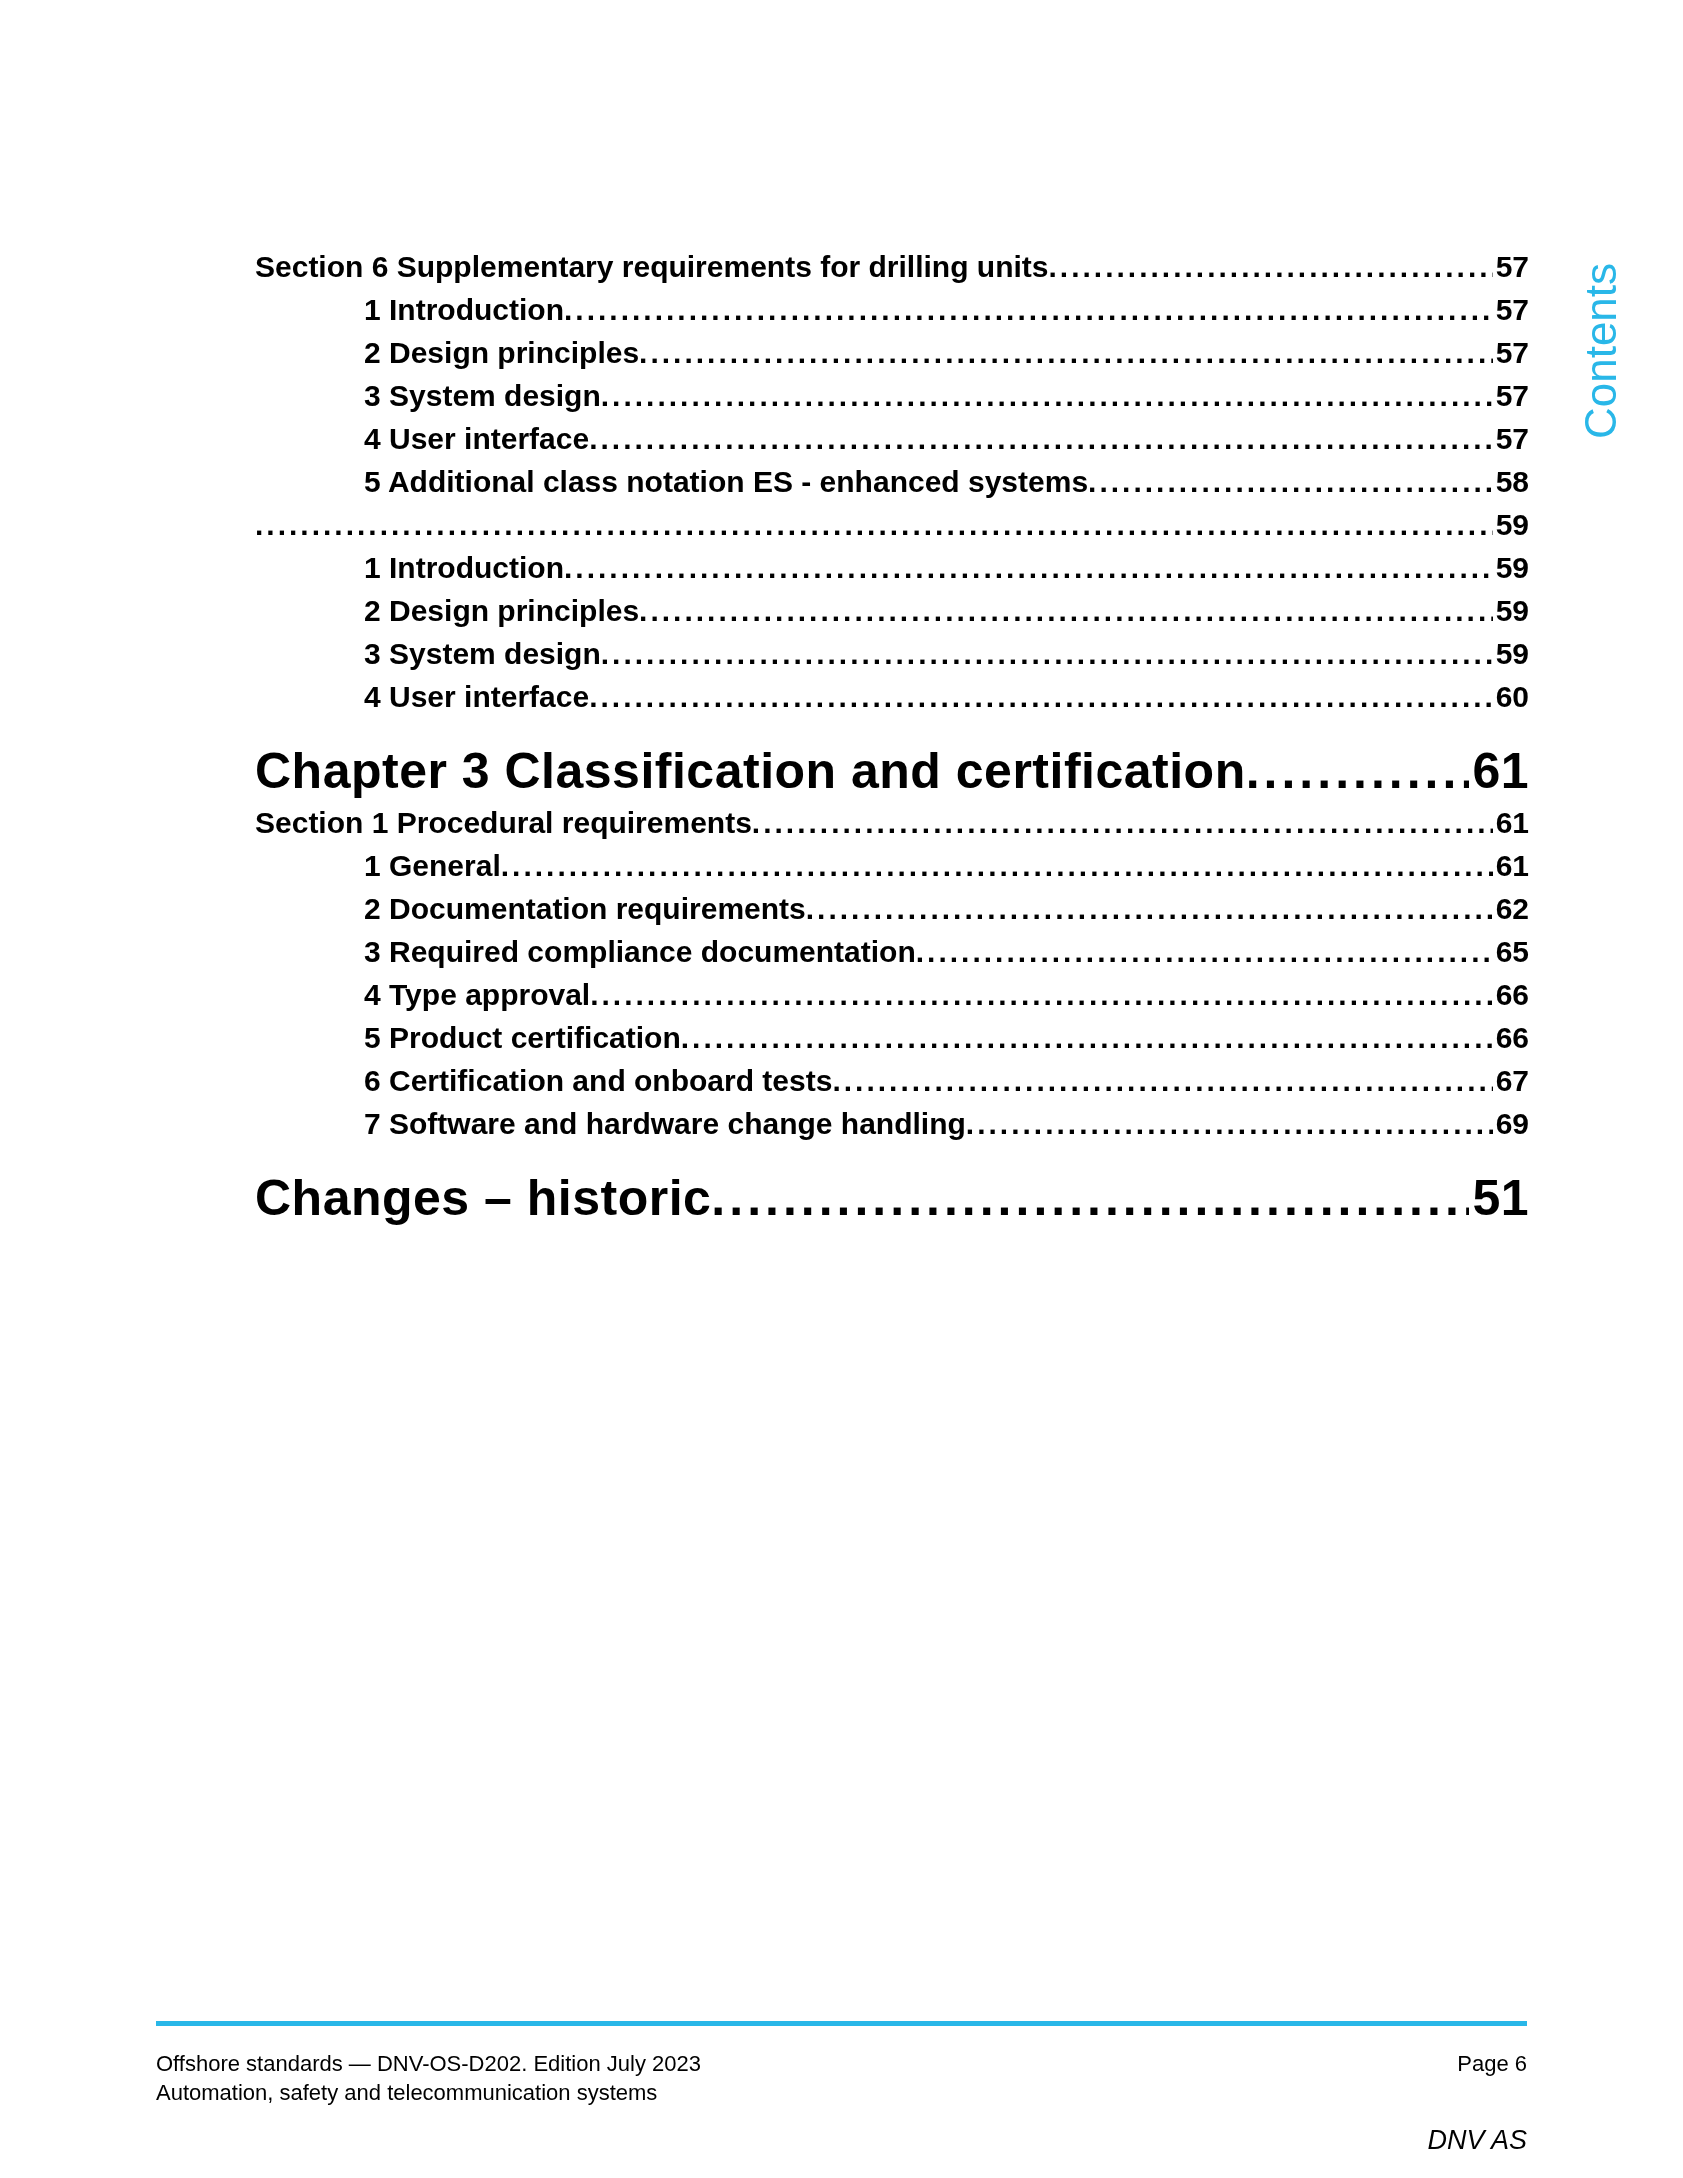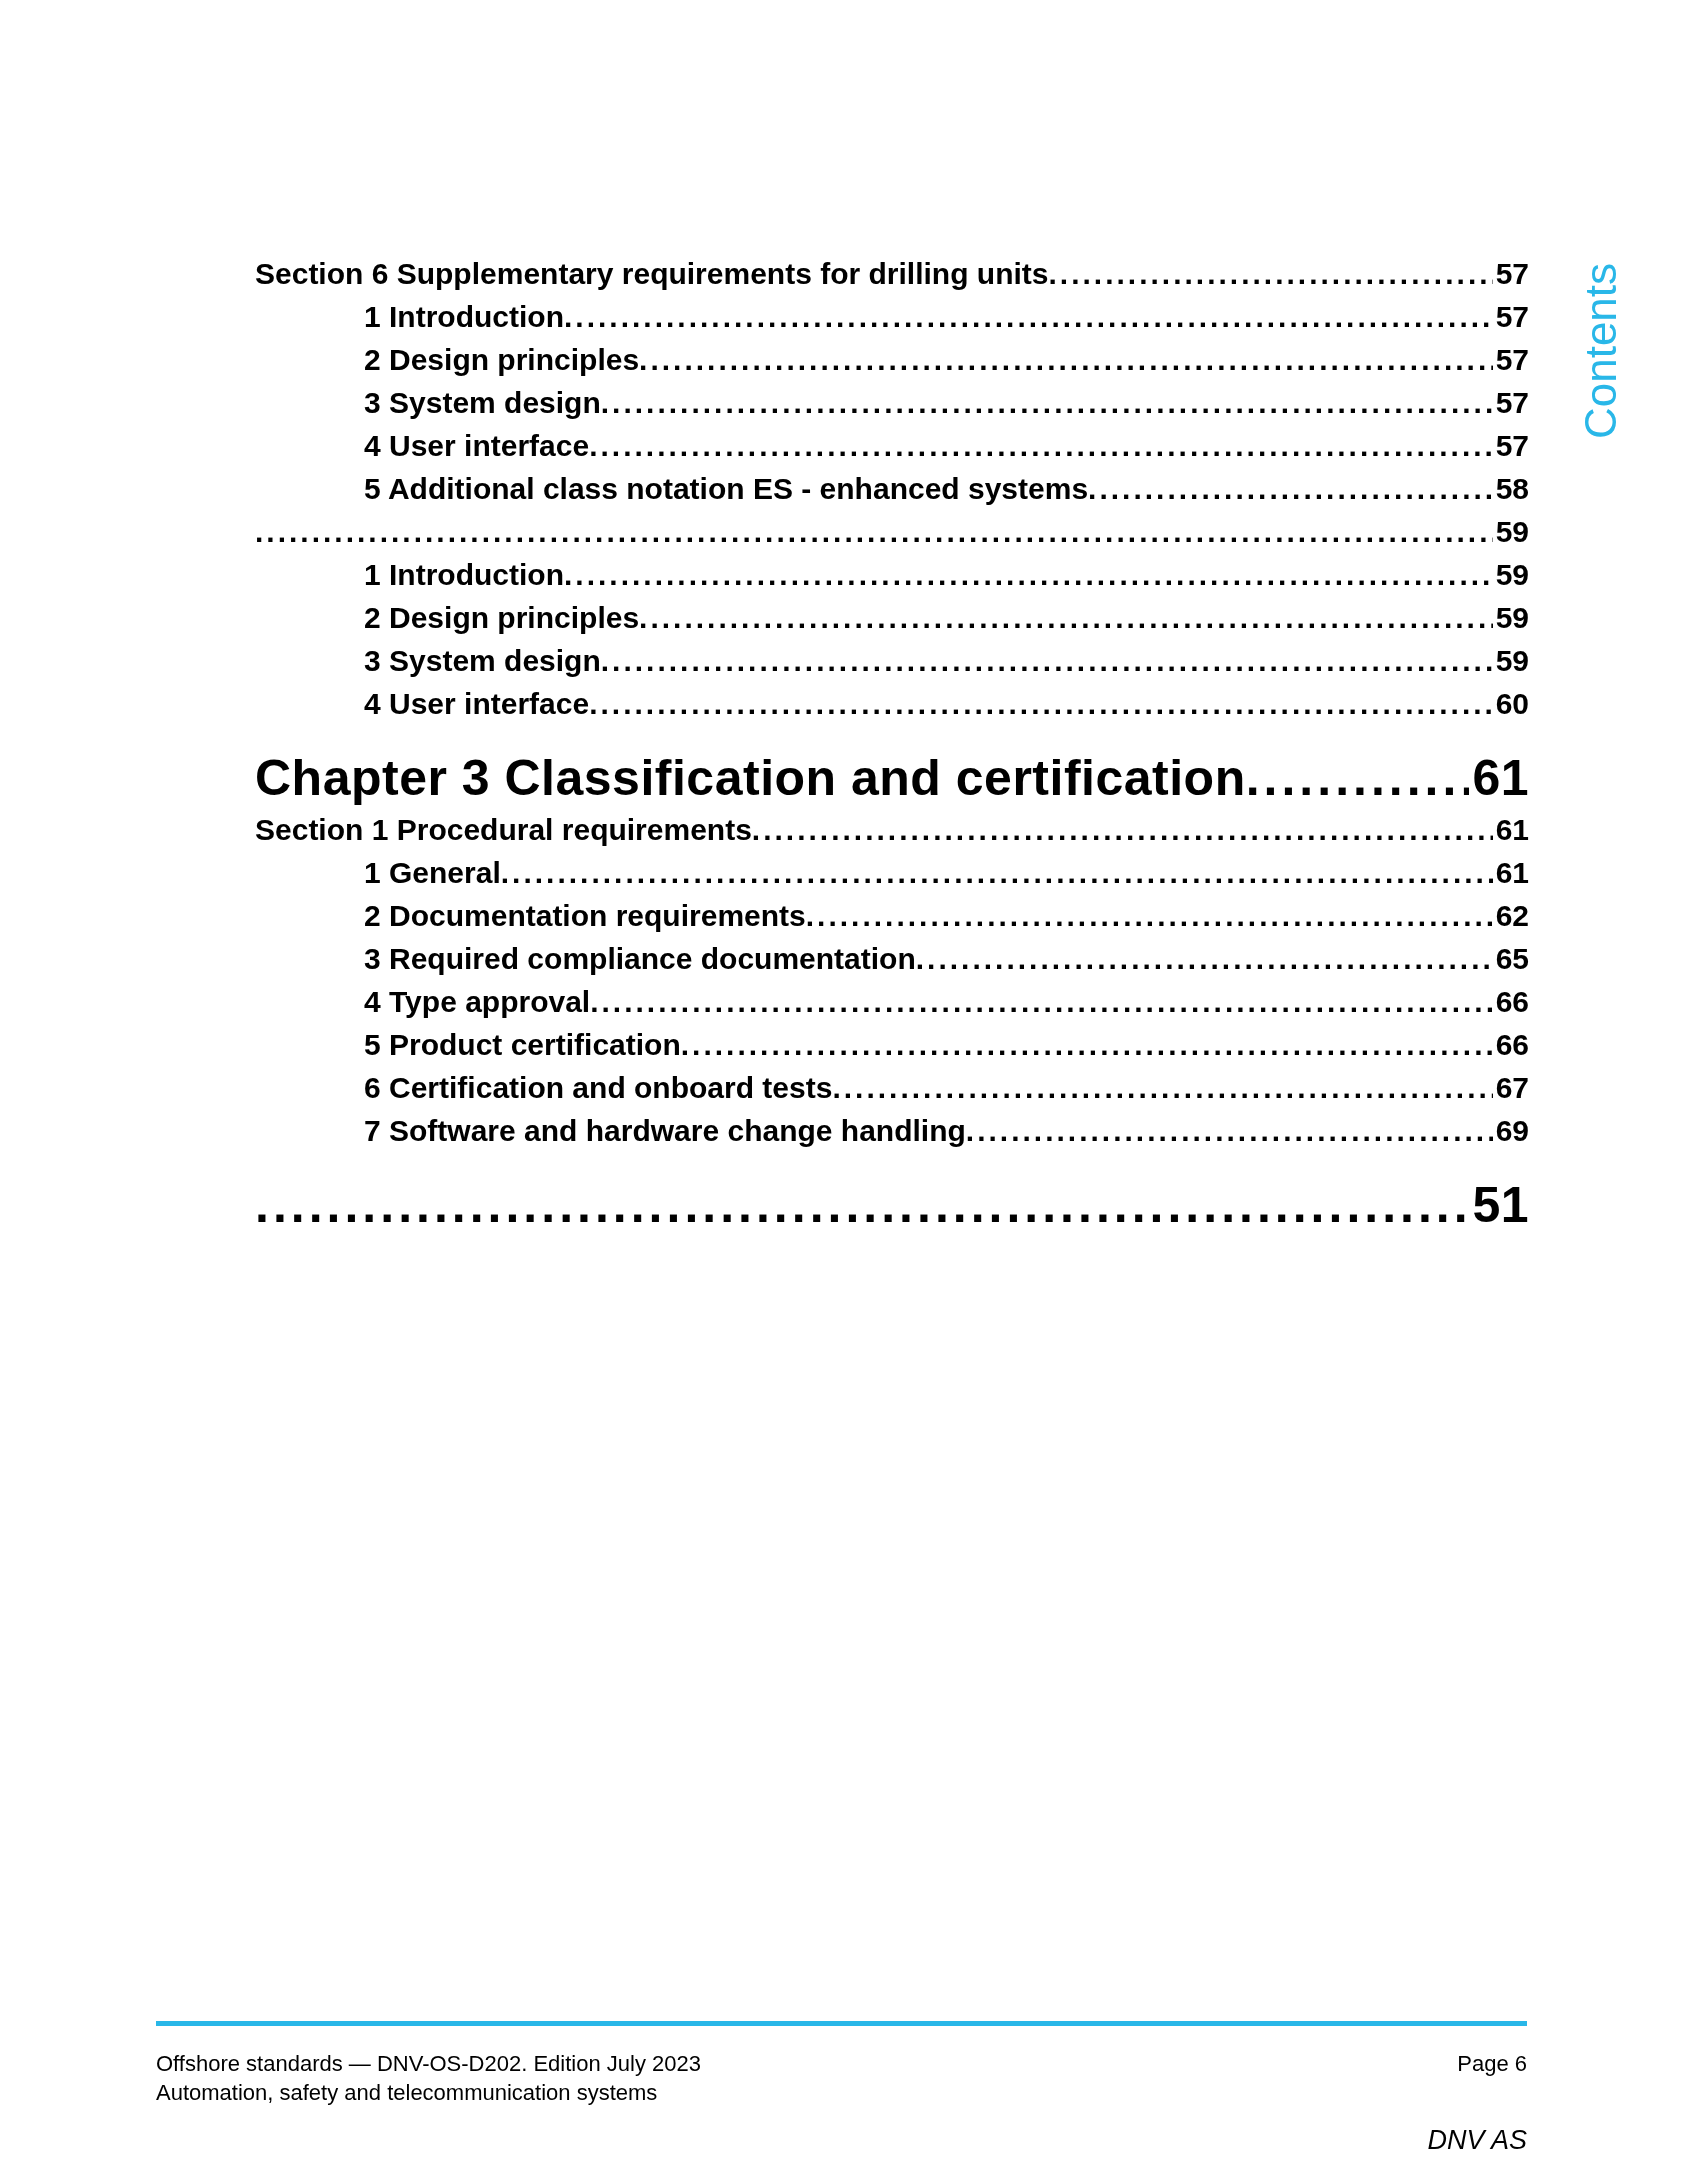--- a/index.html
+++ b/index.html
@@ -1,21 +1,21 @@
 <!DOCTYPE html>
 <html style="--accent: #29B7E8;"><head>
 <meta charset="utf-8">
 <style>
   html,body { margin:0; padding:0; background:#ffffff; }
   .page {
     position:relative; width:1683px; height:2178px; background:#ffffff;
     font-family:"Liberation Sans", sans-serif; color:#000; overflow:hidden;
   }
   
-  .toc { position:absolute; left:255px; top:252px; width:1274px;text-align:right; }
+  .toc { position:absolute; left:255px; top:245px; width:1274px;text-align:right; }
   .row {
     display:flex; align-items:baseline; white-space:nowrap;
     font-weight:bold; font-size:30px; height:43px; line-height:43px;
   }
   .row.sub { padding-left:109px; }
   .row.chapter {
     font-size:50px; height:59px; line-height:59px; margin-top:24px;
     letter-spacing:0.5px;
   }
   .label { flex:0 0 auto; }
@@ -142,20 +142,21 @@
         <span class="label">6 Certification and onboard tests</span>
         <span class="dots"></span>
         <span class="pg">67</span>
       </div>
       <div class="row sub">
         <span class="label">7 Software and hardware change handling</span>
         <span class="dots"></span>
         <span class="pg">69</span>
       </div>
       <div class="row chapter">
+        <span class="label">Changes – historic</span>
         <span class="dots"></span>
         <span class="pg">51</span>
       </div>
     </div>
 
   <div class="footer">
     <div class="footer-rule"></div>
     <div class="footer-line1">
       <span>Offshore standards — DNV-OS-D202. Edition July 2023</span>
       <span>Page 6</span>

